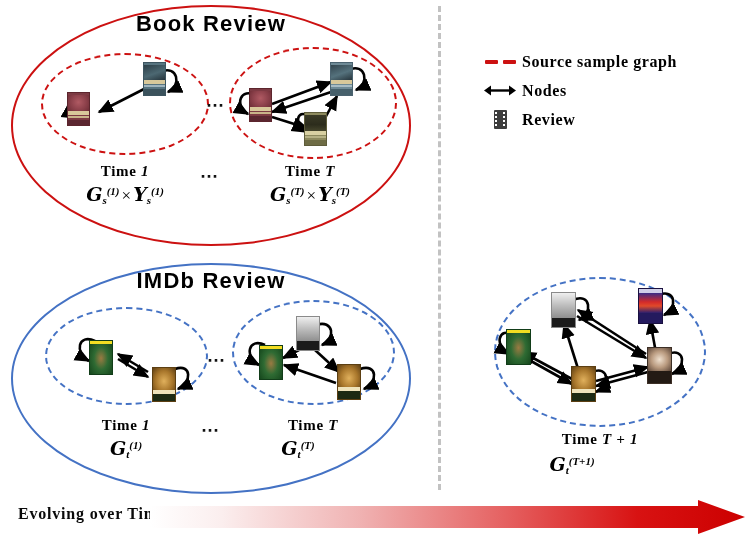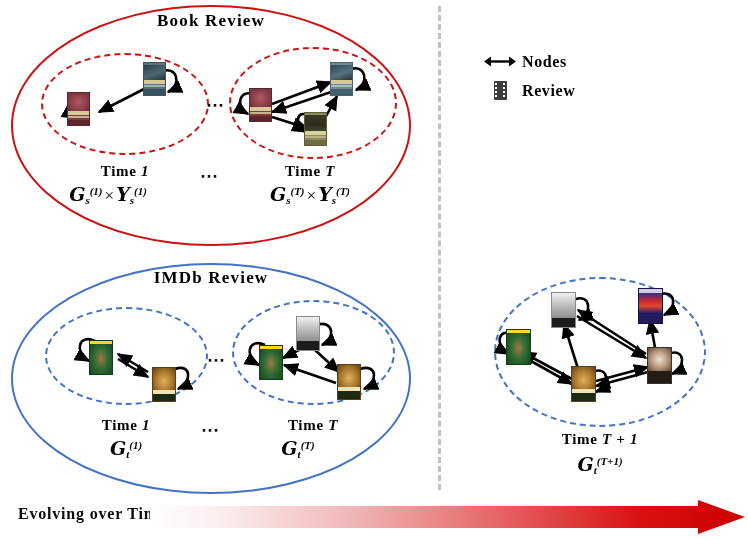--- a/index.html
+++ b/index.html
@@ -25,23 +25,23 @@
   }
   .ellipse-dashed {
     position: absolute;
     border-radius: 50%;
     box-sizing: border-box;
   }
 
   
   .panel-title {
     position: absolute;
-    font-family: Liberation Serif, serif;
-    font-weight: bold;
-    font-size: 17px;
+    font-family: Liberation Sans, sans-serif;
+    font-weight: bold;
+    font-size: 22px;
     letter-spacing: 1.2px;
     color: #000000;
     white-space: nowrap;
     text-align: center;
   }
 
   
   .time-label {
     position: absolute;
     font-family: "Liberation Serif", serif;
@@ -251,21 +251,21 @@
     <div class="strip" style="top:23px; height:2px; background:#b5b184;"></div>
     <div class="strip" style="top:27px; height:5px; background:#6e6c45;"></div>
   </div>
 
   <div class="ellipsis-h" style="left:206px; top:94px;">⋯</div>
 
   <div class="time-label" style="left:55px; top:163px; width:140px;">
     <span>Time</span>
     <span class="it">1</span>
   </div>
-  <div class="math-label" style="left:38px; top:183px; width:140px;">
+  <div class="math-label" style="left:55px; top:183px; width:140px;">
     <span class="cal">G</span><sub>s</sub><sup>(1)</sup><span class="times">×</span><span class="cal">Y</span><sub>s</sub><sup>(1)</sup>
   </div>
 
   <div class="ellipsis-h" style="left:200px; top:165px;">⋯</div>
 
   <div class="time-label" style="left:240px; top:163px; width:140px;">
     <span>Time</span>
     <span class="it">T</span>
   </div>
   <div class="math-label" style="left:240px; top:183px; width:140px;">
@@ -353,20 +353,29 @@
     <span>Time</span>
     <span class="it">T</span>
   </div>
   <div class="math-label" style="left:228px; top:437px; width:140px;">
     <span class="cal">G</span><sub>t</sub><sup>(T)</sup>
   </div>
 
   <div class="divider" style="left:438px; top:6px; height:484px;"></div>
 
   <div class="legend" style="left:478px; top:47px;">
+    <div class="legend-row">
+      <span class="legend-glyph">
+        <span class="dash-pair">
+          <span class="dash-seg" style="background:#cc1111;"></span>
+          <span class="dash-seg" style="background:#cc1111;"></span>
+        </span>
+      </span>
+      <span class="legend-text">Source sample graph</span>
+    </div>
 
 
     <div class="legend-row">
       <span class="legend-glyph">
         <svg width="34" height="13" viewBox="0 0 34 13">
           <line x1="7" y1="6.5" x2="27" y2="6.5" stroke="#000" stroke-width="2.4"></line>
           <path d="M8,1.5 L1,6.5 L8,11.5 z" fill="#000"></path>
           <path d="M26,1.5 L33,6.5 L26,11.5 z" fill="#000"></path>
         </svg>
       </span>
@@ -442,21 +451,21 @@
   <div class="node" style="left:647px; top:347px; width:25px; height:37px; background:#6f5a4c; border:1px solid #3c2f26;">
     <div class="strip" style="top:0; height:23px;
       background:radial-gradient(ellipse at 50% 50%, #efe0cf 0%, #b99a7f 50%, #5c4638 100%);"></div>
     <div class="strip" style="top:23px; height:14px; background:#231a14;"></div>
   </div>
 
   <div class="time-label" style="left:520px; top:431px; width:160px;">
     <span>Time</span>
     <span class="it">T + 1</span>
   </div>
-  <div class="math-label" style="left:520px; top:453px; width:160px;">
+  <div class="math-label" style="left:492px; top:453px; width:160px;">
     <span class="cal">G</span><sub>t</sub><sup>(T+1)</sup>
   </div>
 
   <div class="evolve-text" style="left:18px; top:505px;">Evolving over Time</div>
 
   <svg class="abs" style="left:150px; top:500px; width:595px; height:36px;" viewBox="0 0 595 36">
     <defs>
       <linearGradient id="evograd" x1="0" y1="0" x2="1" y2="0">
         <stop offset="0%" stop-color="#ffffff"></stop>
         <stop offset="12%" stop-color="#fbeeee"></stop>

